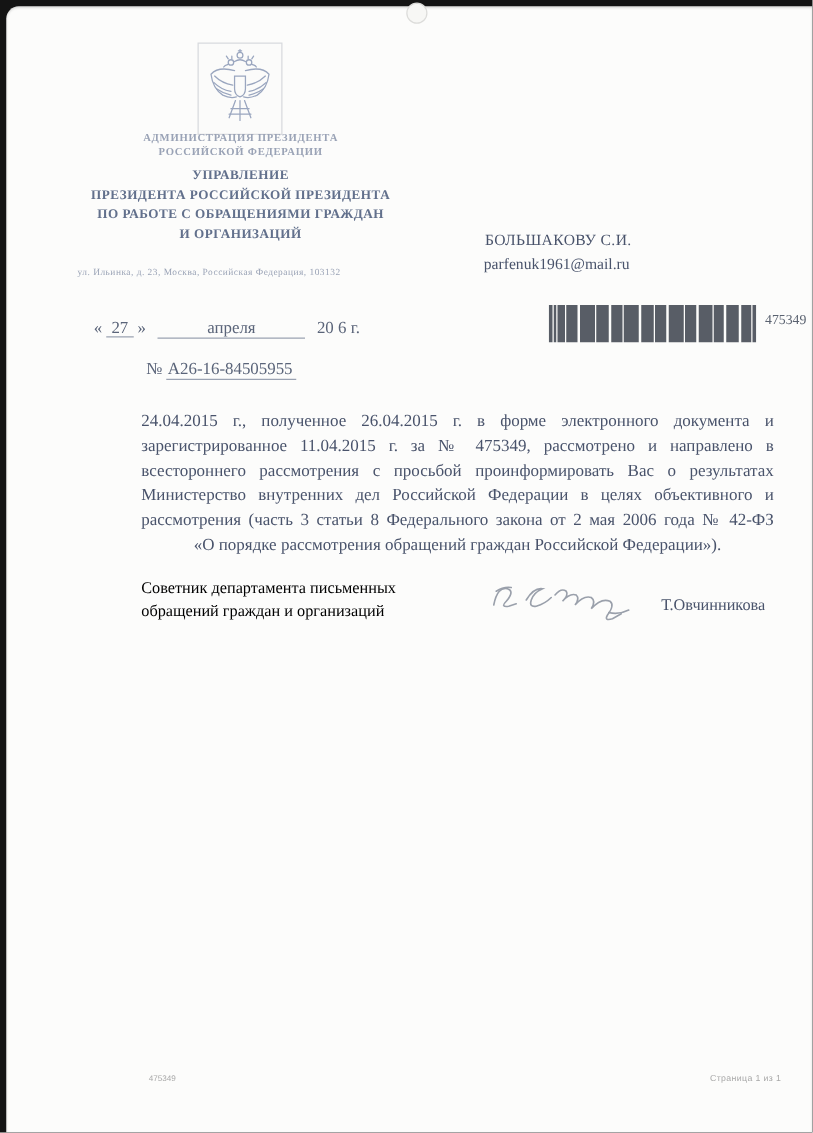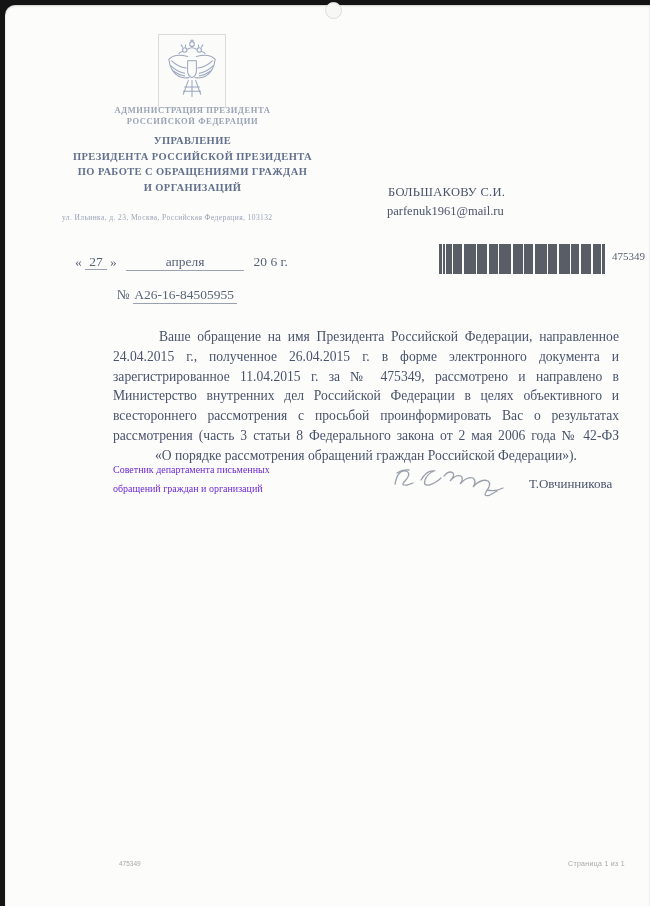--- a/index.html
+++ b/index.html
@@ -60,21 +60,21 @@
   .numline .num{border-bottom:1px solid #9aa2b2;padding:0 3px 1px 1px;}
   
   .body-text{
     left:108px;top:322px;width:506px;
     font-size:13.6px;line-height:19.8px;color:#49536b;
   }
   .body-text .jline{text-align:justify;text-align-last:justify;}
   .body-text .jline.first{text-indent:46px;}
   .body-text .lline{text-align:center;}
   
-  .sig-title{left:108px;top:455px;font-size:10px;line-height:19px;color:#6d28d9;}
+  .sig-title{left:108px;top:455px;font-size:13px;line-height:19px;color:#000000;}
   .sig-scrawl{left:382px;top:447px;width:135px;height:48px;}
   .sig-name{left:524px;top:471px;font-size:13px;color:#49536b;}
   
   .foot-left{left:114px;top:855px;font-size:6.5px;color:#a8a8a8;font-family:"Liberation Sans",sans-serif;}
   .foot-right{right:25px;top:855px;font-size:7px;color:#a8a8a8;font-family:"Liberation Sans",sans-serif;letter-spacing:.3px;}
 </style>
 </head>
 <body>
 
 <div class="scan">
@@ -157,25 +157,24 @@
       <span>6</span>
       <span>г.</span>
     </div>
 
     <div class="abs numline">
       <span>№</span>
       <span class="num">А26-16-84505955</span>
     </div>
 
     <div class="abs body-text">
-      <div class="jline first">Ваше обращение на имя Президента Российской Федерации, направленное</div>
       <div class="jline">24.04.2015 г., полученное 26.04.2015 г. в форме электронного документа и</div>
       <div class="jline">зарегистрированное 11.04.2015 г. за № 475349, рассмотрено и направлено в</div>
+      <div class="jline">всестороннего рассмотрения с просьбой проинформировать Вас о результатах</div>
       <div class="jline">Министерство внутренних дел Российской Федерации в целях объективного и</div>
-      <div class="jline">всестороннего рассмотрения с просьбой проинформировать Вас о результатах</div>
       <div class="jline">рассмотрения (часть 3 статьи 8 Федерального закона от 2 мая 2006 года № 42-ФЗ</div>
       <div class="lline">«О порядке рассмотрения обращений граждан Российской Федерации»).</div>
     </div>
 
     <div class="abs sig-title">
       <div>Советник департамента письменных</div>
       <div>обращений граждан и организаций</div>
     </div>
 
     <svg class="abs sig-scrawl" viewBox="0 0 135 48">

